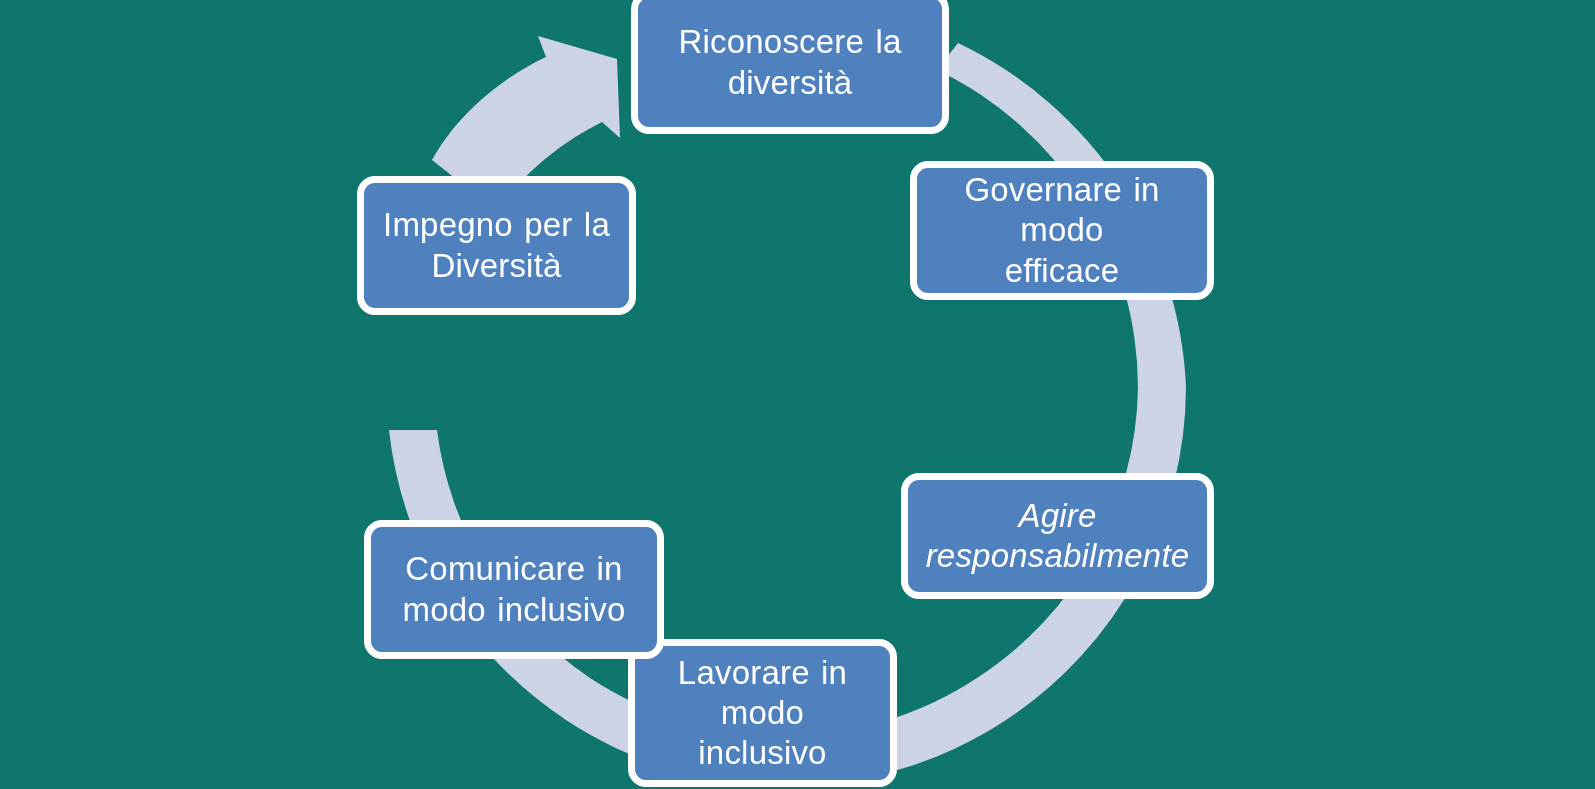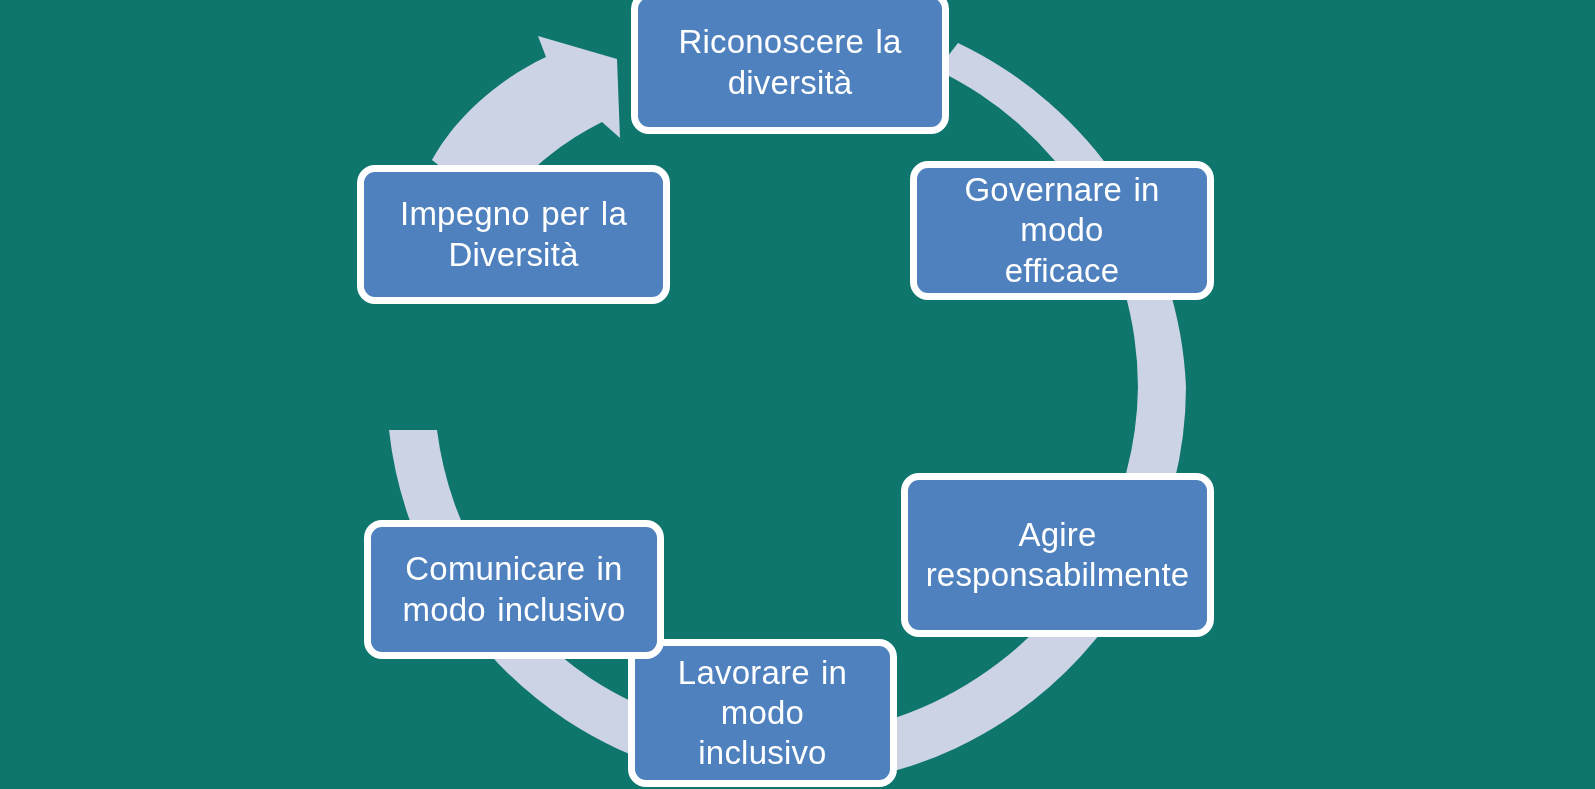--- a/index.html
+++ b/index.html
@@ -41,24 +41,24 @@
     padding: 4px 14px;
     word-spacing: 2px;
   }
   .node-label {
     display: block;
     width: 100%;
   }
   
   #node-recognize  { left: 631px; top: -9px;  width: 318px; height: 143px; }
   #node-govern     { left: 910px; top: 161px; width: 304px; height: 139px; }
-  #node-act        { left: 901px; top: 473px; width: 313px; height: 164px; }
+  #node-act        { left: 901px; top: 473px; width: 313px; height: 126px; font-style: italic; }
   #node-work       { left: 628px; top: 639px; width: 269px; height: 148px; }
   #node-communicate{ left: 364px; top: 496px; width: 300px; height: 139px; margin-top: 24px; }
-  #node-commit     { left: 357px; top: 165px; width: 313px; height: 139px; }
+  #node-commit     { left: 357px; top: 176px; width: 279px; height: 139px; }
 </style>
 </head>
 <body>
 
 <div id="stage">
 
   <svg id="cycle-svg" viewBox="0 0 1595 789">
     <defs>
       
     </defs>

